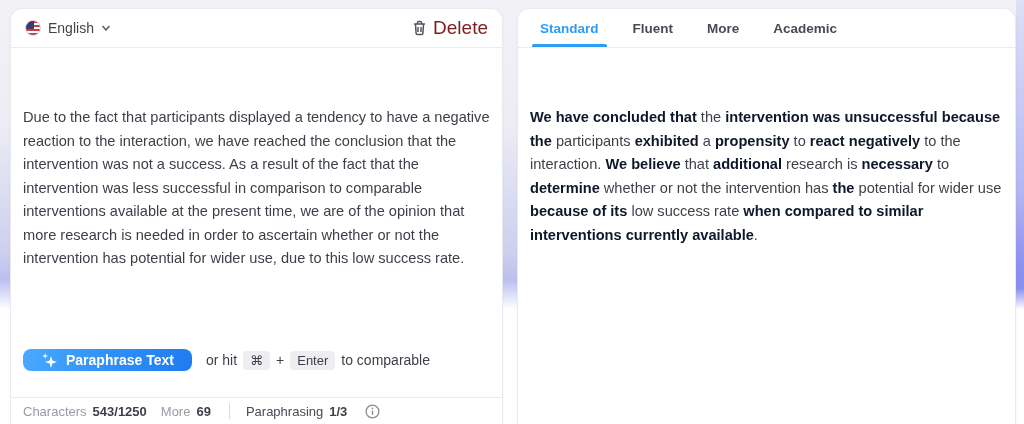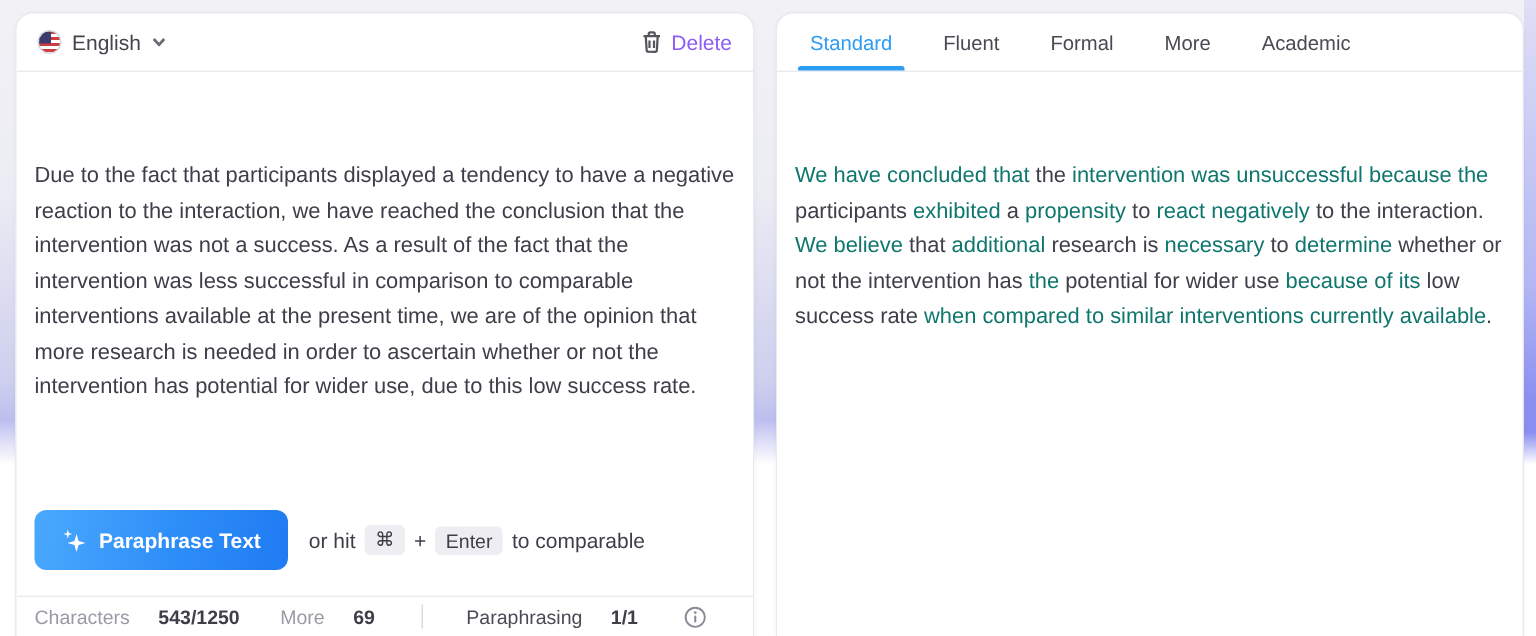--- a/index.html
+++ b/index.html
@@ -37,60 +37,60 @@
     background:repeating-linear-gradient(180deg,#cf3e3e 0 2px,#ffffff 2px 4px);
     border:0.5px solid #d8d8e0;
   }
   .flag::after {
     content:""; position:absolute; left:0; top:0; width:8px; height:8px; background:#3c3b6e;
   }
   .lang-label { font-size:14px; font-weight:500; color:#44444e; }
   .chev { width:10px; height:10px; stroke:#6b6b76; stroke-width:1.8; fill:none; }
   .spacer { flex:1; }
   .delete-btn { display:flex; align-items:center; gap:6px; cursor:pointer; }
-  .delete-btn span { font-size:14px; font-weight:500; color:#8b5cf6; }
+  .delete-btn span { font-size:19px; font-weight:500; color:#7f1d1d; }
   .icon-g { stroke:#55555f; stroke-width:1.5; fill:none; }
 
   
   .tabs { display:flex; align-items:stretch; height:100%; gap:18px; padding-left:0; }
   .tab {
     display:flex; align-items:center; gap:5px; padding:0 8px; cursor:pointer;
-    font-size:13.5px; font-weight:400; color:#4a4a55; position:relative;
+    font-size:13.5px; font-weight:700; color:#4a4a55; position:relative;
   }
   .tab.active { color:#2d9cf4; }
   .tab.active::after {
     content:""; position:absolute; left:0; right:0; bottom:0; height:3px;
     background:#2d9cf4; border-radius:2px 2px 0 0;
   }
 
   
   .card-body { flex:1 1 auto; padding:13px 12px 0 12px; overflow:hidden; }
   .text-block { font-size:14.6px; line-height:23.5px; color:#3e3e49;margin-top:45px; }
   .card.right .text-block { color:#3f3f49; }
-  .text-block .b { font-weight:400; color:#0f766e; }
+  .text-block .b { font-weight:700; color:#0f172a; }
 
   
   .action-row {
     flex:0 0 60px; display:flex; align-items:center; gap:14px; padding:0 12px 14px 12px;
   }
   .paraphrase-btn {
     display:flex; align-items:center; justify-content:center; gap:8px;
-    height:40px; padding:0 18px; border:none; border-radius:8px; cursor:pointer;
+    height:22px; padding:0 18px; border:none; border-radius:8px; cursor:pointer;
     background:linear-gradient(100deg,#4aa9fd 0%,#2e8ef8 55%,#1f7bf2 100%);
     color:#ffffff; font-size:14px; font-weight:700;
     font-family:"Liberation Sans","DejaVu Sans",sans-serif;
   }
   .hint { display:flex; align-items:center; gap:6px; font-size:14px; color:#3e3e49; }
   .keycap {
     background:#ededf2; border-radius:4px; padding:2px 7px;
     font-size:13px; color:#3e3e49; font-weight:500;
   }
   .card-footer {
     flex:0 0 27px; border-top:1px solid #ebebf2; display:flex; align-items:center;
-    gap:19px; padding:0 12px; font-size:13px; color:#9a9aa5;
+    gap:6px; padding:0 12px; font-size:13px; color:#9a9aa5;
   }
   .card-footer .val { color:#3f3f4a; font-weight:700; margin-right:8px; }
   .vdiv { width:1px; height:16px; background:#d9d9e2; margin:0 10px 0 4px; }
   .pp-label { color:#4a4a55; }
   .info-icon { display:flex; align-items:center; margin-left:4px; cursor:pointer; }
 </style>
 </head>
 <body>
 
 <div class="right-gradient"></div>
@@ -134,44 +134,41 @@
     </div>
   </div>
 
   <div class="card-footer">
     <span>Characters</span>
     <span class="val">543/1250</span>
     <span>More</span>
     <span class="val">69</span>
     <span class="vdiv"></span>
     <span class="pp-label">Paraphrasing</span>
-    <span class="val">1/1</span>
+    <span class="val">1/3</span>
     <span class="info-icon">
       <svg width="15" height="15" viewBox="0 0 15 15">
         <circle cx="7.5" cy="7.5" r="6.4" fill="none" stroke="#8a8a95" stroke-width="1.3"></circle>
         <circle cx="7.5" cy="4.4" r="0.9" fill="#8a8a95"></circle>
         <rect x="6.8" y="6.4" width="1.4" height="4.6" rx="0.7" fill="#8a8a95"></rect>
       </svg>
     </span>
   </div>
 </section>
 
 <section class="card right">
   <div class="card-header">
     <div class="tabs" id="tabs">
         <div class="tab active">
           <span>Standard</span>
         </div>
         <div class="tab">
           <span>Fluent</span>
         </div>
         <div class="tab">
-          <span>Formal</span>
-        </div>
-        <div class="tab">
           <span>More</span>
         </div>
         <div class="tab">
           <span>Academic</span>
         </div>
       </div>
     <div class="spacer"></div>
 
   </div>
   <div class="card-body">

